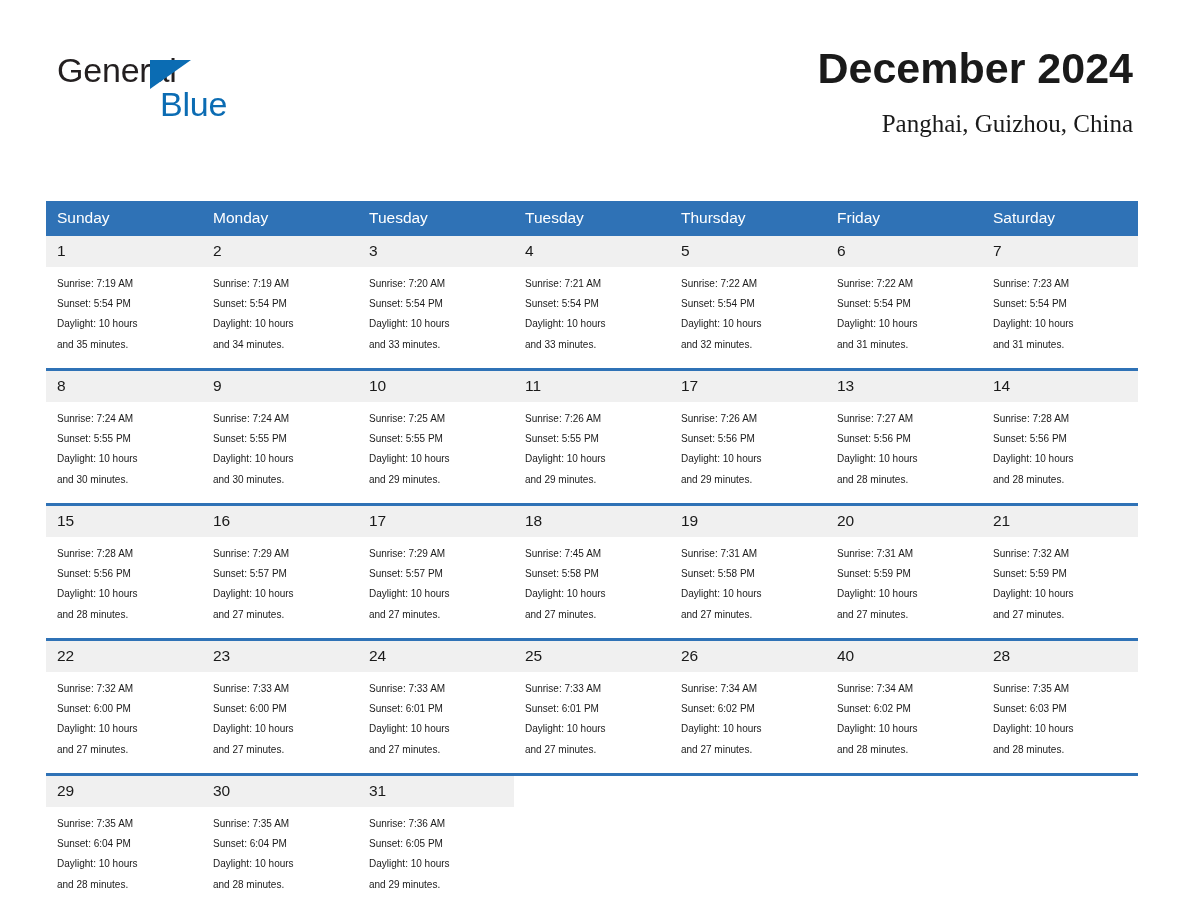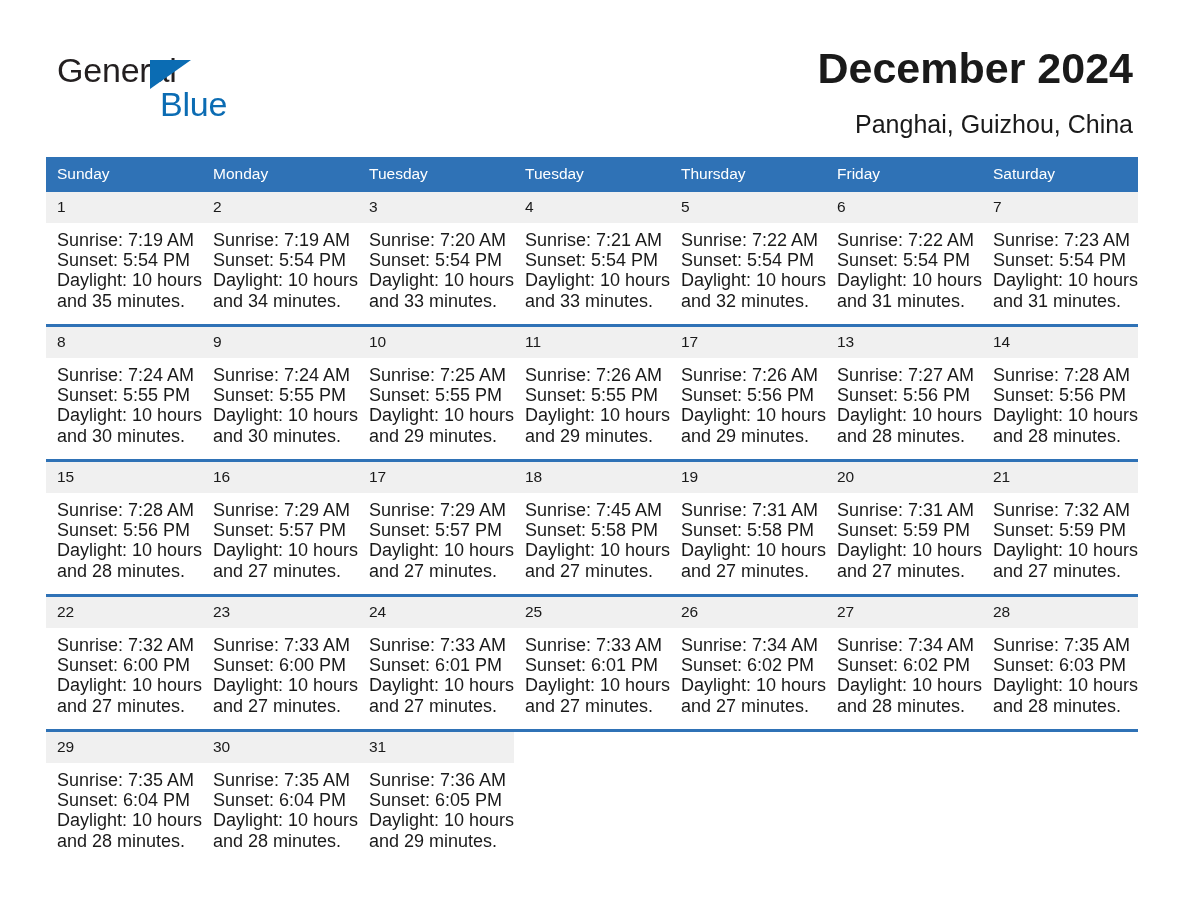--- a/index.html
+++ b/index.html
@@ -76,33 +76,35 @@
   }
   .subtitle {
     position: absolute;
     right: 55px;
     top: 110px;
     font-size: 25px;
     color: #1a1a1a;
     text-align: right;
     white-space: nowrap;
     font-weight: normal;
+    font-family: Liberation Serif, serif;
   }
 
   
   .cal {
     position: absolute;
     left: 46px;
     top: 157px;
     width: 1092px;
   }
   .cal table {
     border-collapse: collapse;
     width: 1092px;
     table-layout: fixed;
+    margin-top: 44px;
   }
   .cal th {
     background: #2f72b6;
     color: #ffffff;
     font-size: 15.5px;
     font-weight: normal;
     text-align: left;
     padding: 8px 0 9px 11px;
     height: 18px;
     vertical-align: middle;
@@ -131,21 +133,21 @@
     height: 18px;
     line-height: 18px;
     box-sizing: content-box;
   }
   .cell.empty .datenum {
     background: #ffffff;
     color: transparent;
   }
   .info {
     padding: 7px 8px 0 11px;
-    font-size: 18px;
+    font-size: 10px;
     line-height: 20.2px;
     color: #1a1a1a;
   }
   .info div {
     white-space: nowrap;
   }
 </style>
 </head>
 <body>
 
@@ -463,21 +465,21 @@
                 <div class="info">
                   <div>Sunrise: 7:34 AM</div>
                   <div>Sunset: 6:02 PM</div>
                   <div>Daylight: 10 hours</div>
                   <div>and 27 minutes.</div>
                 </div>
               </div>
             </td>
             <td>
               <div class="cell filled">
-                <div class="datenum">27</div>
+                <div class="datenum">40</div>
                 <div class="info">
                   <div>Sunrise: 7:34 AM</div>
                   <div>Sunset: 6:02 PM</div>
                   <div>Daylight: 10 hours</div>
                   <div>and 28 minutes.</div>
                 </div>
               </div>
             </td>
             <td>
               <div class="cell filled">

